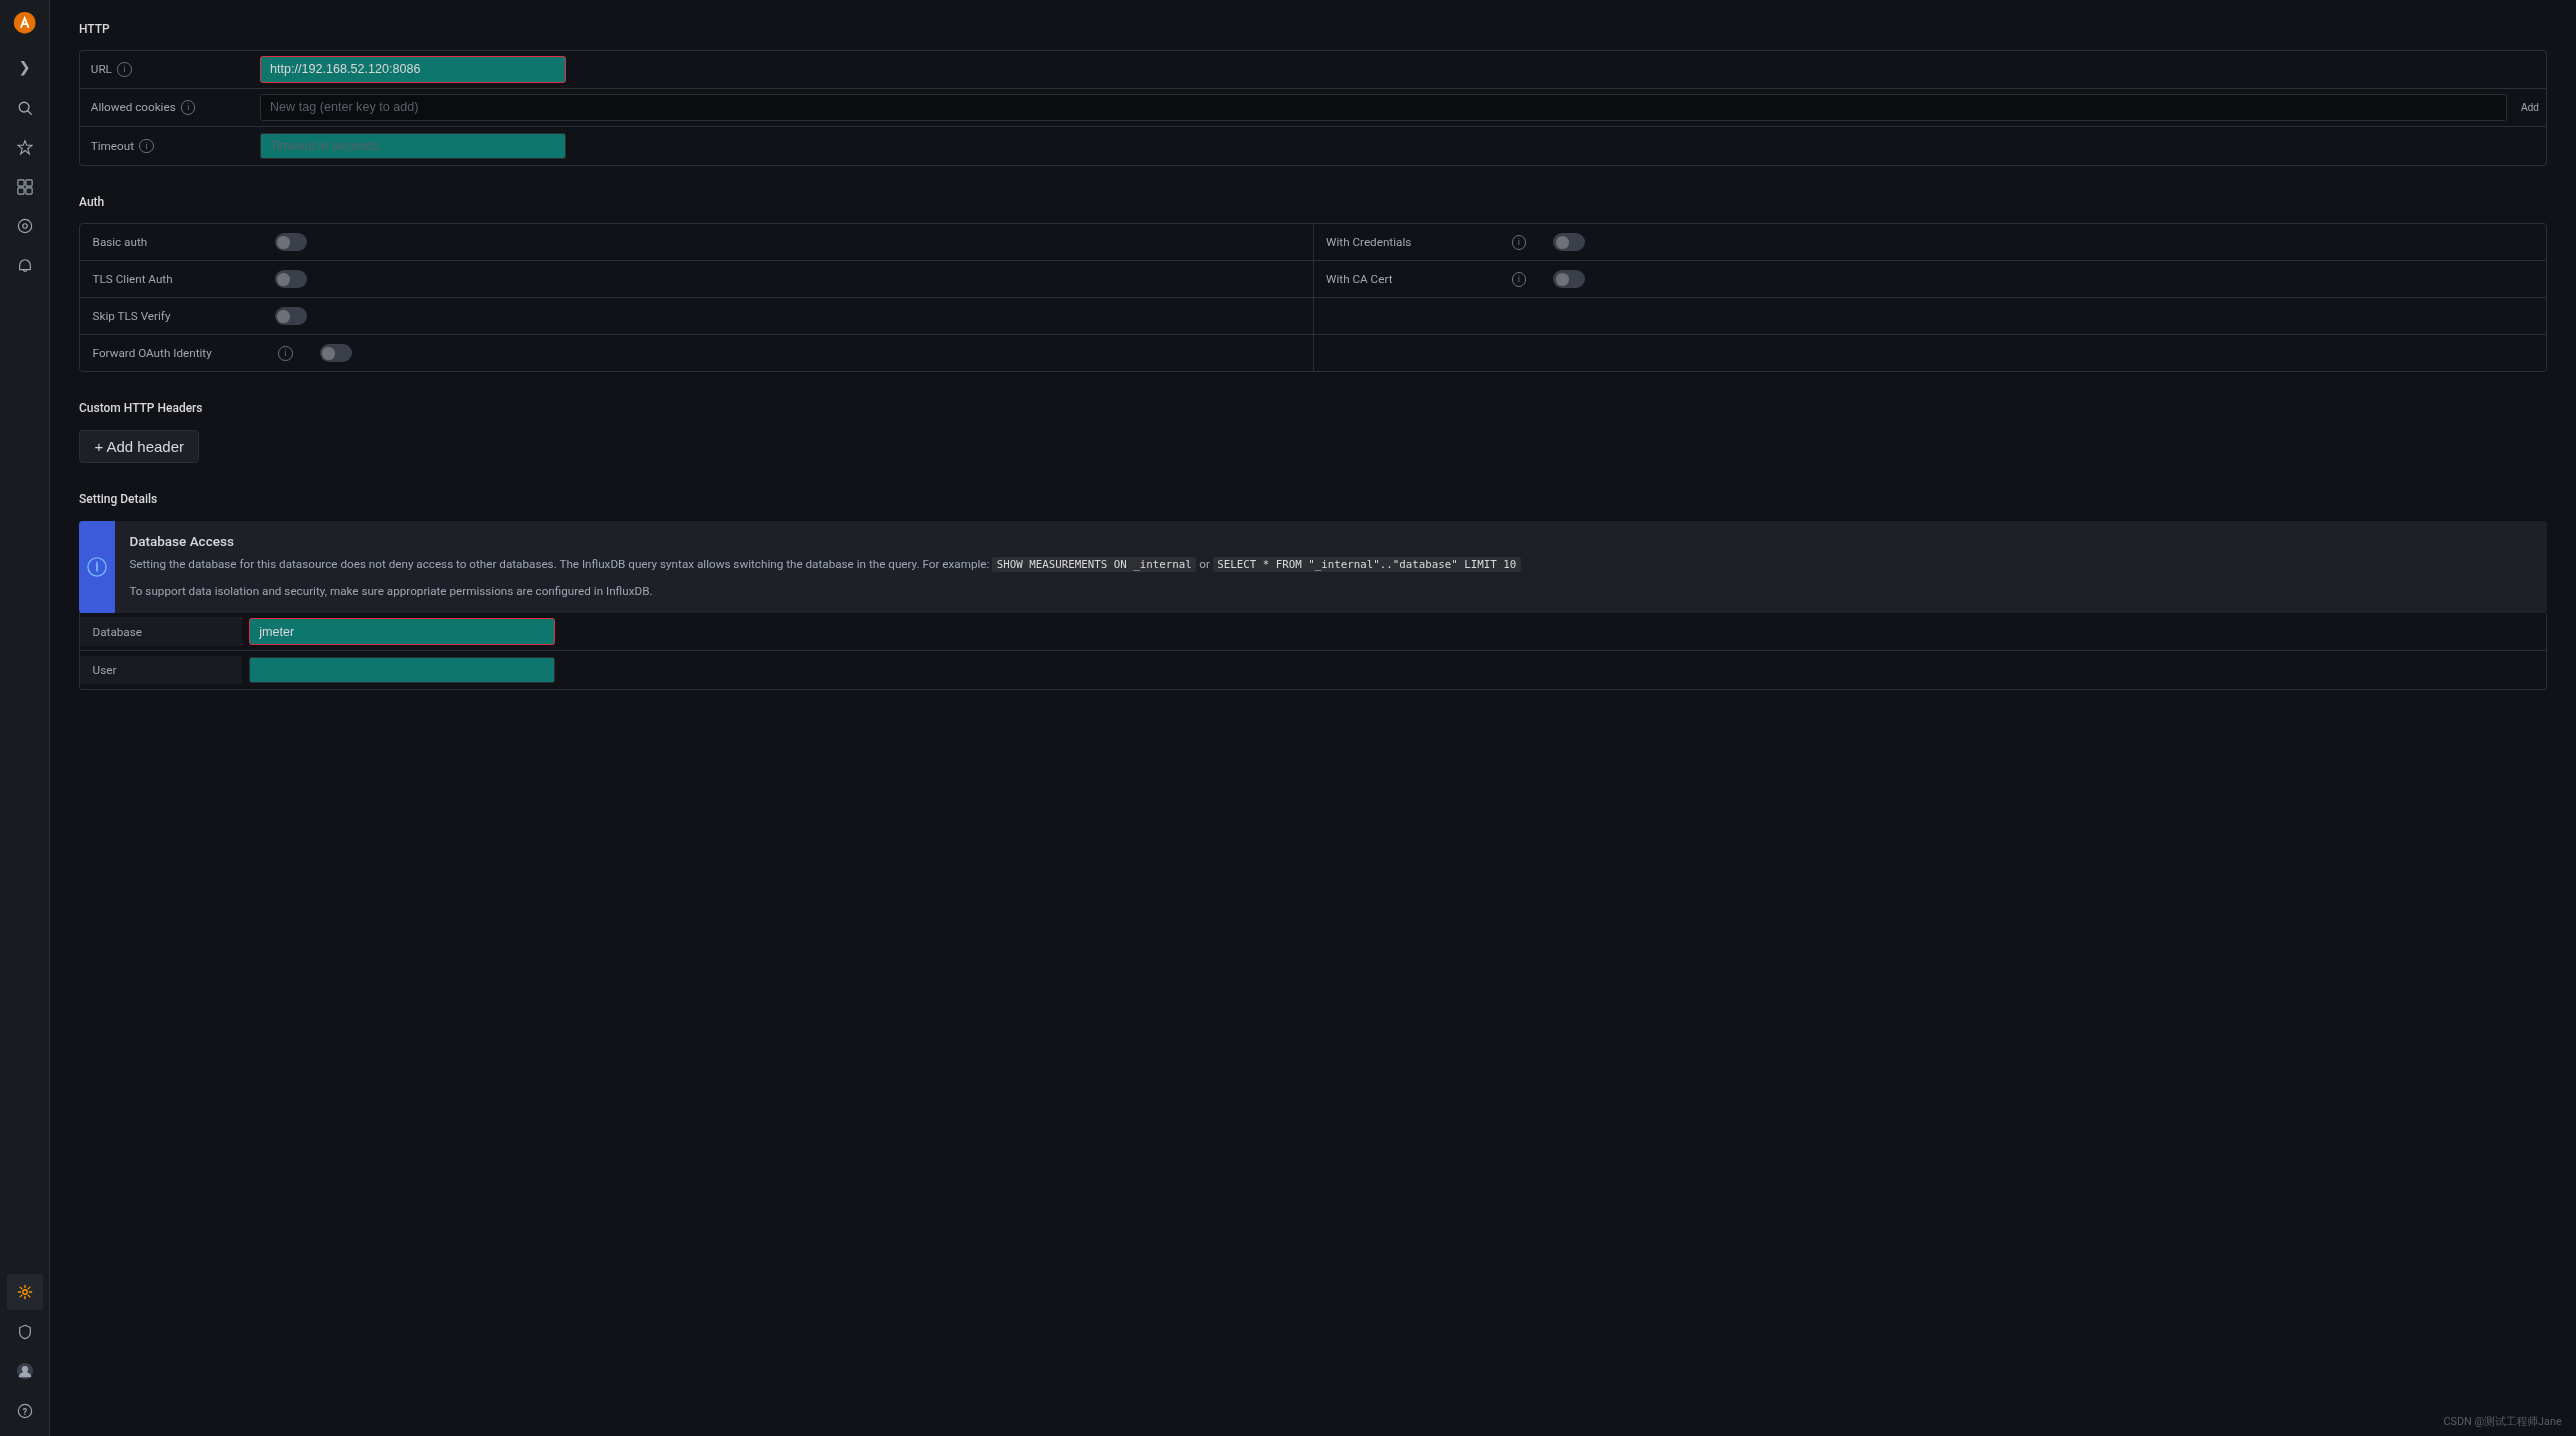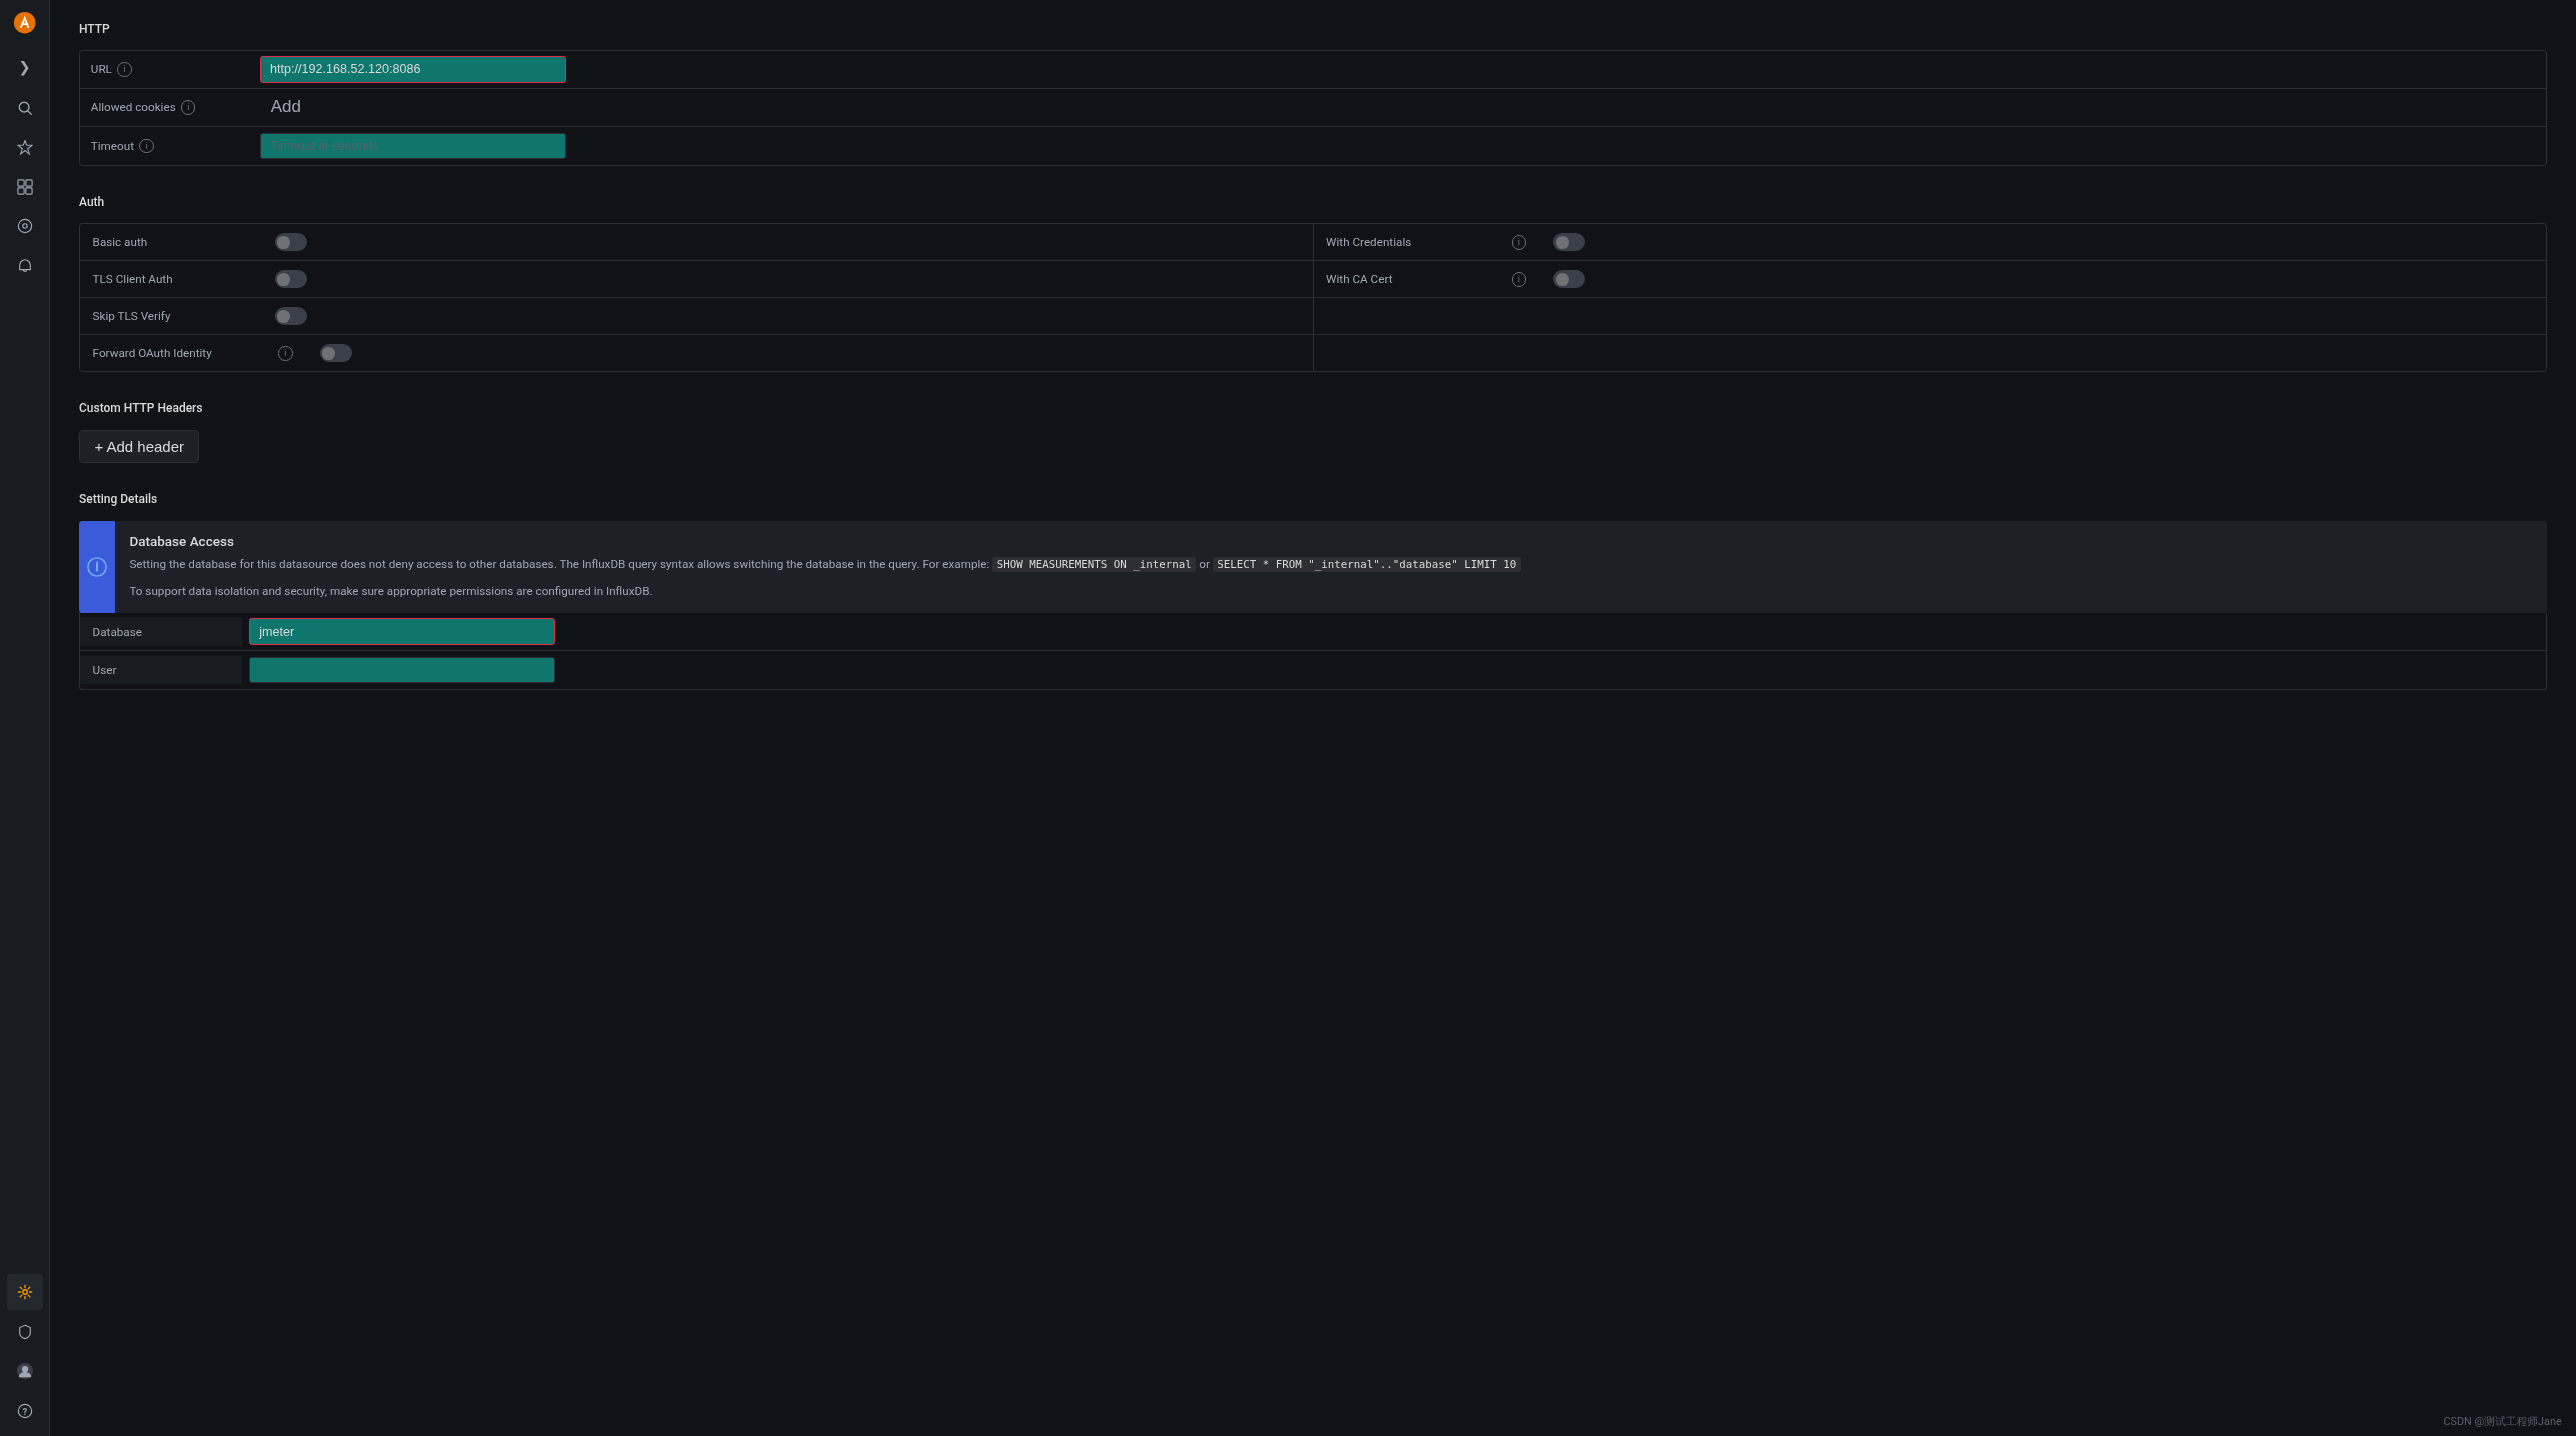--- a/index.html
+++ b/index.html
@@ -144,21 +144,21 @@
       padding: 5.4px 9px;
       flex: 1;
       outline: none;
     }
     .cookies-input::placeholder { color: #5a5f6b; }
     .add-btn {
       background: transparent;
       border: none;
       color: #9fa7b3;
       cursor: pointer;
-      font-size: 17px;
+      font-size: 10px;
       padding: 3.6px 7.2px;
       margin-left: 3.6px;
     }
 
     
     .auth-section {
       margin-top: 29px;
     }
     .auth-row {
       display: flex;
@@ -431,20 +431,21 @@
           </div>
         </div>
       </div>
 
       <div class="form-row cookies-row">
         <div class="form-label">
           <span>Allowed cookies</span>
           <span class="info-circle">i</span>
         </div>
         <div class="form-field cookies-row" style="display:flex;align-items:center;gap:3.6px;flex:1;">
+          <input type="text" class="cookies-input" placeholder="New tag (enter key to add)" style="flex: 1 1 0%;">
           <button class="add-btn">Add</button>
         </div>
       </div>
 
       <div class="form-row">
         <div class="form-label">
           <span>Timeout</span>
           <span class="info-circle">i</span>
         </div>
         <div class="form-field">

